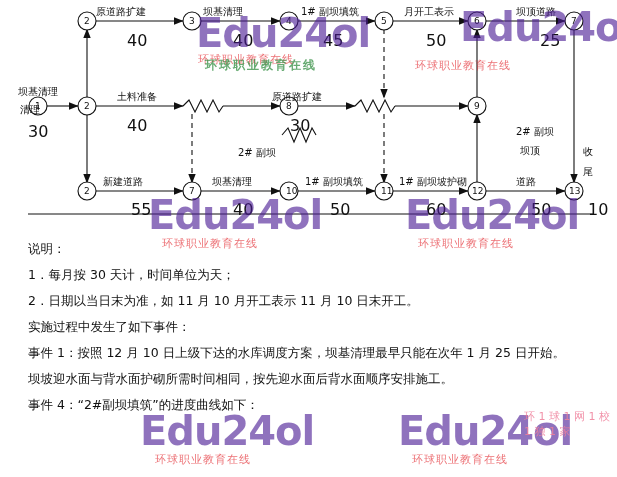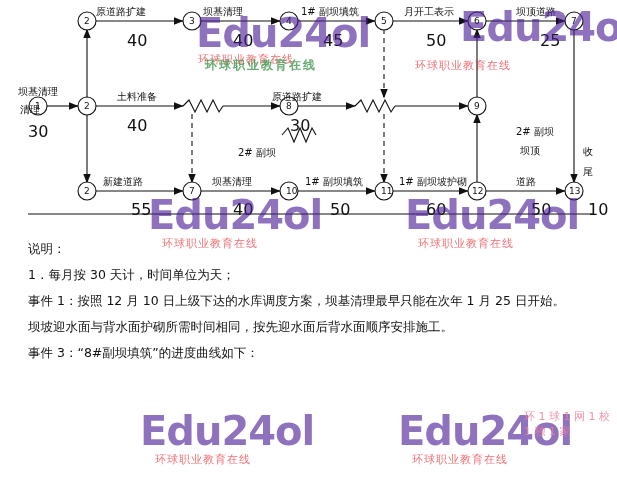--- a/index.html
+++ b/index.html
@@ -222,23 +222,25 @@
     <span class="dur-lab" style="left:531px;top:202px;">50</span>
 
     <span class="act-lab" style="left:583px;top:146px;">收</span>
     <span class="act-lab" style="left:583px;top:166px;">尾</span>
     <span class="dur-lab" style="left:588px;top:202px;">10</span>
   </div>
 
   <div id="textblock">
     <p>说明：</p>
     <p>1．每月按 30 天计，时间单位为天；</p>
+    <p>2．日期以当日末为准，如 11 月 10 月开工表示 11 月 10 日末开工。</p>
+    <p>实施过程中发生了如下事件：</p>
     <p>事件 1：按照 12 月 10 日上级下达的水库调度方案，坝基清理最早只能在次年 1 月 25 日开始。</p>
     <p>坝坡迎水面与背水面护砌所需时间相同，按先迎水面后背水面顺序安排施工。</p>
-    <p>事件 3：“8#副坝填筑”的进度曲线如下：</p>
+    <p>事件 4：“2#副坝填筑”的进度曲线如下：</p>
   </div>
 
   <div class="wm wm-red wm-big" style="left:196px;top:10px;">Edu24ol</div>
   <div class="wm wm-sub" style="left:198px;top:52px;">环球职业教育在线</div>
 
   <div class="wm wm-red wm-big" style="left:460px;top:4px;">Edu24ol</div>
   <div class="wm wm-sub" style="left:415px;top:58px;">环球职业教育在线</div>
 
   <div class="wm wm-red wm-big" style="left:148px;top:192px;">Edu24ol</div>
   <div class="wm wm-sub" style="left:162px;top:236px;">环球职业教育在线</div>

